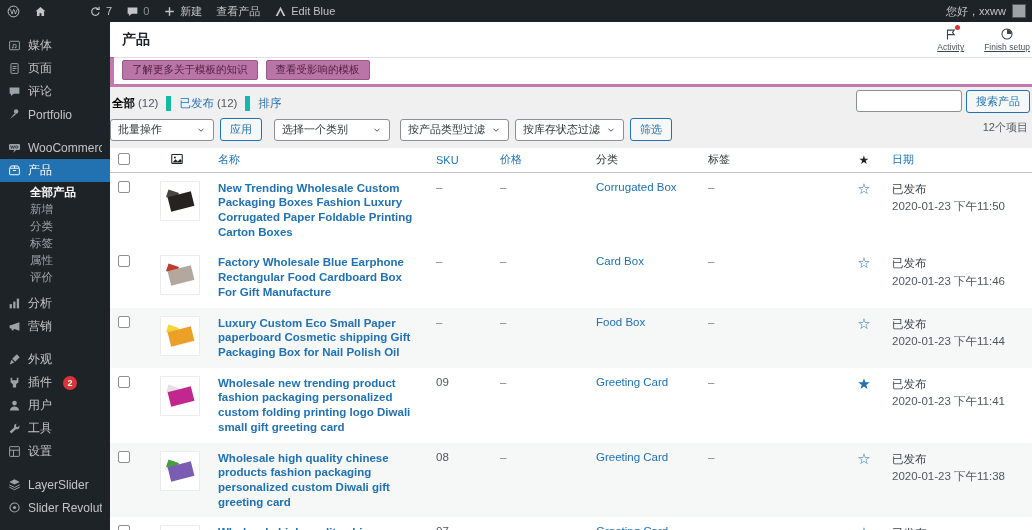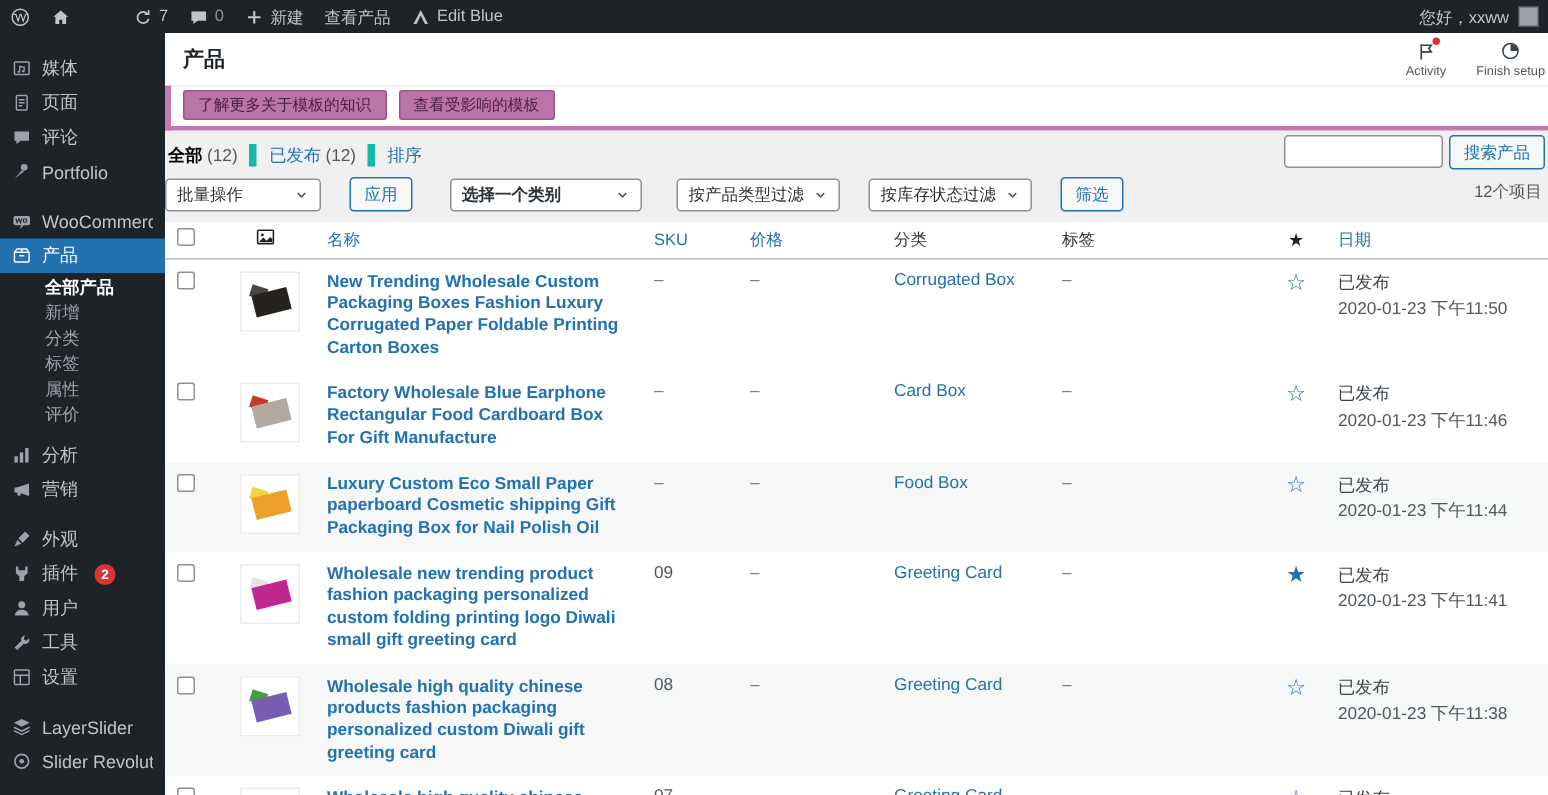--- a/index.html
+++ b/index.html
@@ -34,41 +34,41 @@
   .sb-sub-item.current { color:#fff; font-weight:bold; }
   .badge { margin-left:4px; min-width:14px; height:14px; border-radius:8px; font-size:9px; line-height:14px;
     text-align:center; padding:0 3px; font-weight:bold; }
   .badge.red { background:#d63638; color:#fff; }
 
   
   #main { position:absolute; top:22px; left:110px; width:922px; height:508px; }
   #page-header { height:35px; background:#fff; display:flex; align-items:center; justify-content:space-between;
     padding:0 12px; box-shadow:0 1px 1px rgba(0,0,0,.12); position:relative; z-index:5; }
   #page-title { font-size:14px; font-weight:bold; color:#1d2327; }
-  .hdr-actions { display:flex; gap:20px; margin-right:-10px; }
+  .hdr-actions { display:flex; gap:20px; margin-right:-10px;text-decoration:underline; }
   .hdr-action { display:flex; flex-direction:column; align-items:center; gap:1px; cursor:pointer; color:#50575e; }
   .hdr-action .ab-ico { width:14px; height:14px; position:relative; color:#3c434a; }
   .hdr-action-label { font-size:8.5px; color:#50575e; }
   .notif-dot { position:absolute; top:-2px; right:-2px; width:5px; height:5px; border-radius:50%; background:#d63638; }
 
   
   #notice { background:#fff; border-left:4px solid #c279ad; border-bottom:3px solid #c279ad;
     padding:3px 8px 4px 8px; display:flex; gap:8px; }
   .pink-btn { background:#b974a6; background:#bb74a6; border:1px solid #96588a; color:#4b1f43;
     font-size:10.5px; padding:2px 9px; cursor:pointer; border-radius:2px;
     font-family:"Liberation Sans","DejaVu Sans",sans-serif; }
 
   
   #filters { position:relative; padding:9px 8px 0 0; }
   .views { font-size:11.5px; display:flex; align-items:center; }
   .view { padding:0 8px; cursor:pointer; color:#2271b1; }
   .view:first-child { padding-left:2px; color:#000; font-weight:bold; }
   .view + .view { border-left:5px solid #14b8a6; }
   .view .count { color:#50575e; font-weight:normal; margin-left:3px; }
-  .controls { margin-top:7px; display:flex; align-items:center; gap:19px; }
+  .controls { margin-top:7px; display:flex; align-items:center; gap:6px; }
   .select { background:#fff; border:1px solid #8c8f94; border-radius:3px; height:22px; padding:0 7px;
     font-size:11px; color:#2c3338; display:inline-flex; align-items:center; gap:12px; cursor:pointer; }
   .select .chev { width:10px; height:10px; display:inline-flex; color:#50575e; }
   .select .chev svg { width:100%; height:100%; }
   .wp-btn { background:#f6f7f7; border:1px solid #2271b1; color:#2271b1; border-radius:3px; height:23px;
     padding:0 9px; font-size:11px; cursor:pointer; font-family:"Liberation Sans","DejaVu Sans",sans-serif; }
   #search-box { position:absolute; top:3px; right:2px; display:flex; gap:4px; }
   #search-input { width:106px; height:22px; border:1px solid #8c8f94; border-radius:3px; padding:0 5px; font-size:11px; }
   #items-count { position:absolute; top:33px; right:4px; font-size:11px; color:#50575e; }
 
@@ -350,21 +350,21 @@
     <div class="controls">
       <span class="select" style="width:104px;justify-content:space-between;">
         <span>批量操作</span>
           <span class="chev">
             <svg viewBox="0 0 20 20" fill="none" stroke="currentColor" stroke-width="2">
               <path d="M5 7.5l5 5 5-5"></path>
             </svg>
           </span>
       </span>
       <button class="wp-btn">应用</button>
-      <span class="select" style="width:128px;justify-content:space-between;margin-left:6px;font-weight:bold;">
+      <span class="select" style="width:116px;justify-content:space-between;margin-left:6px;">
         <span>选择一个类别</span>
           <span class="chev">
             <svg viewBox="0 0 20 20" fill="none" stroke="currentColor" stroke-width="2">
               <path d="M5 7.5l5 5 5-5"></path>
             </svg>
           </span>
       </span>
       <span class="select" style="margin-left:4px;font-family:Liberation Serif, serif;">
         <span style="margin-right:-6px;">按产品类型过滤</span>
           <span class="chev">

